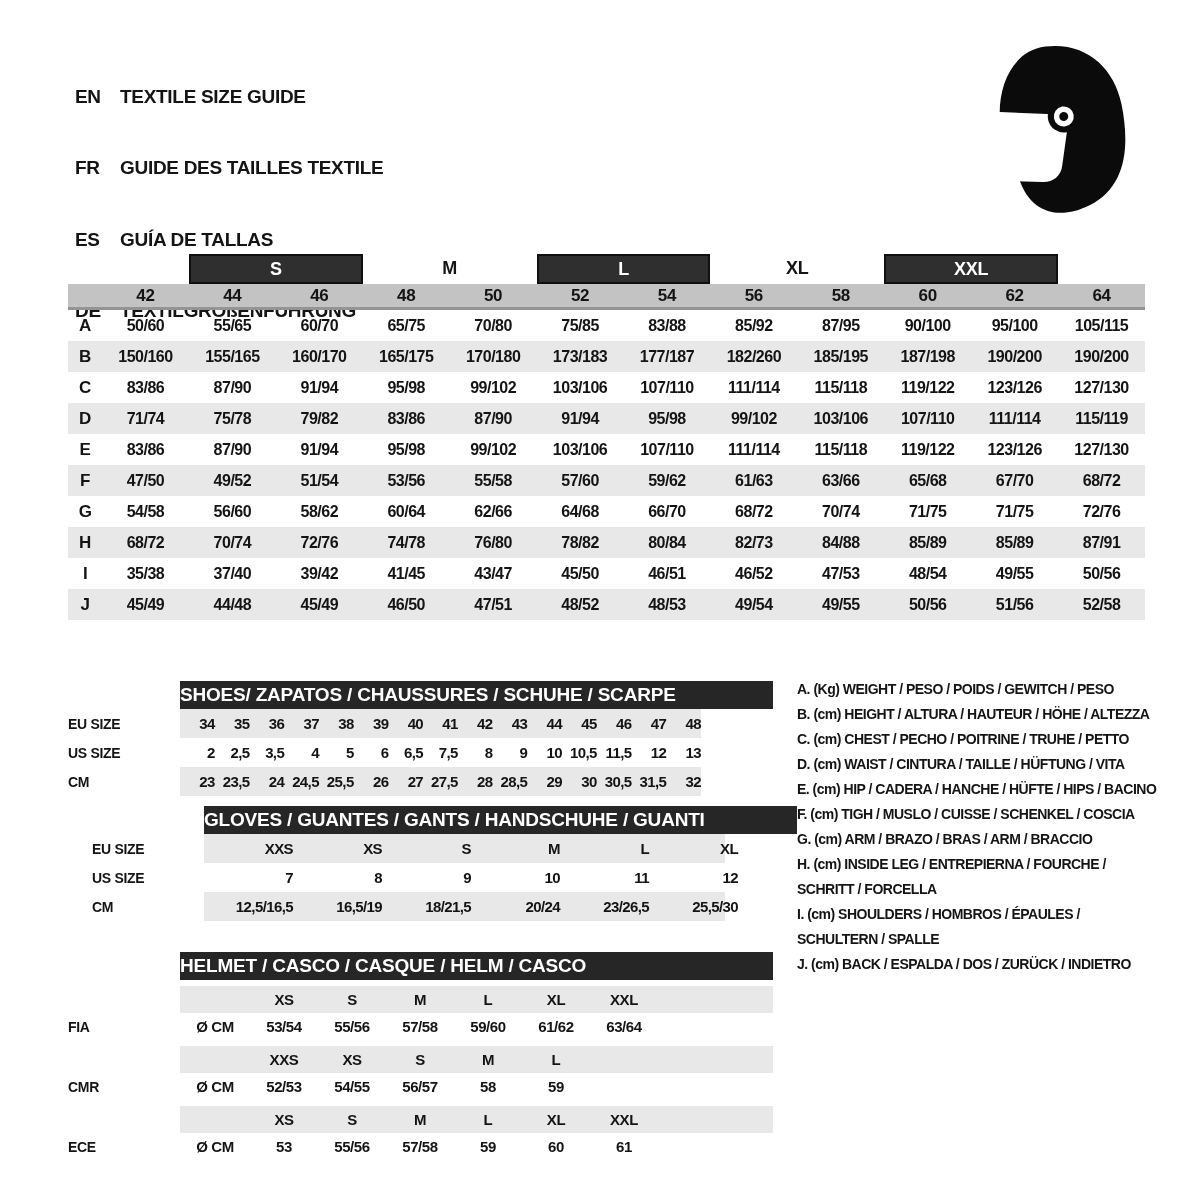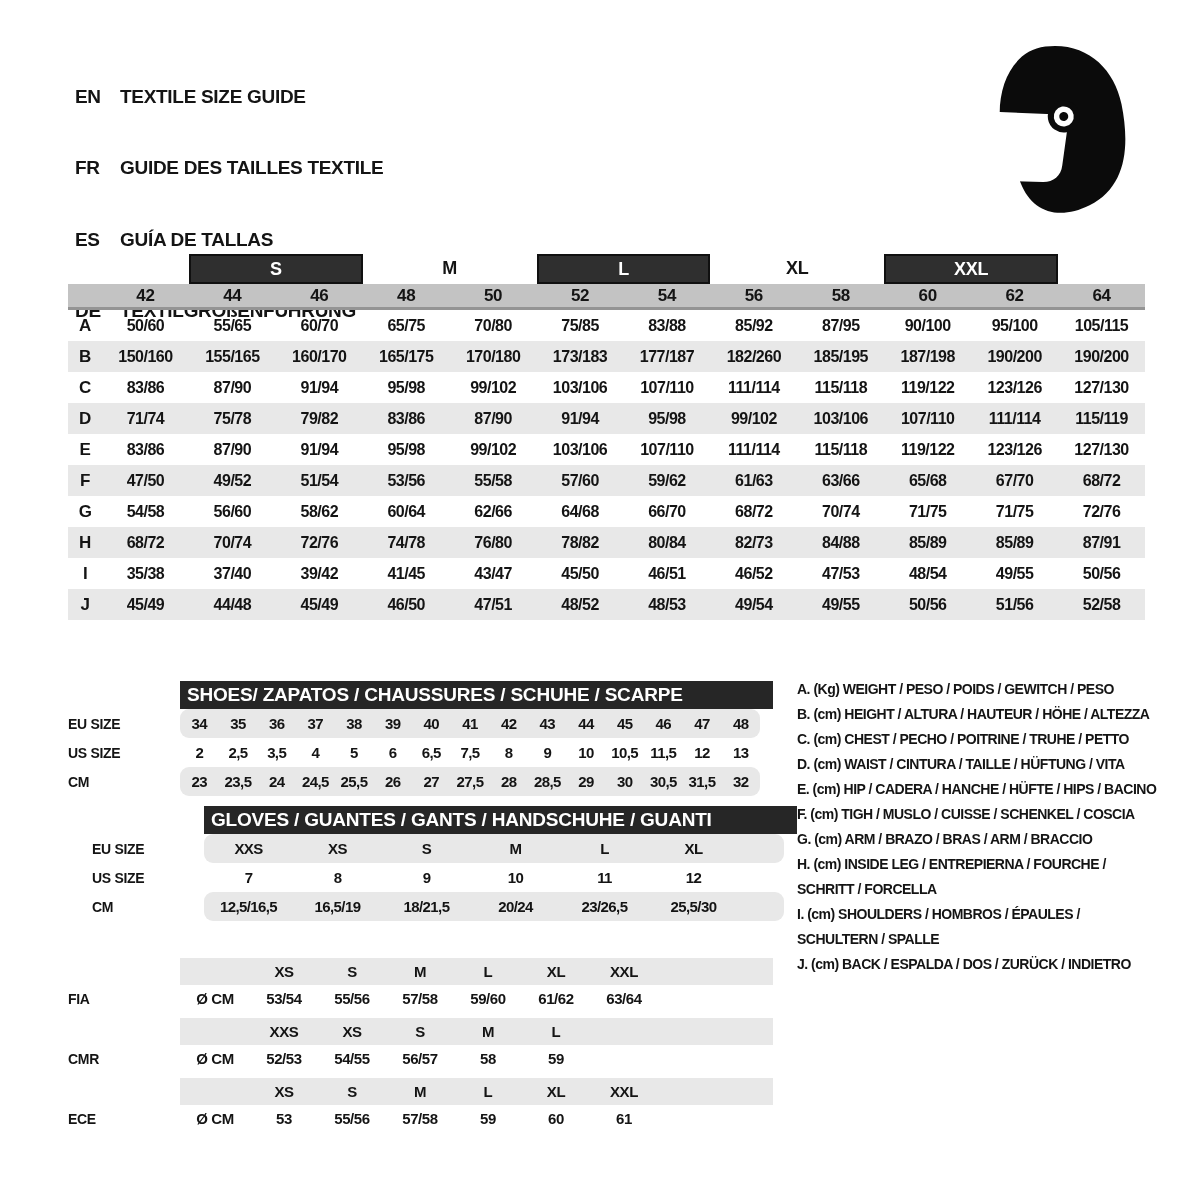--- a/index.html
+++ b/index.html
@@ -31,27 +31,27 @@
   .letter{ text-align:center; font-size:17px; }
   .cell{ text-align:center; }
 
   
   .sub{ position:absolute; left:68px; width:710px; }
   .shoes{ top:681px; }
   .gloves{ top:806px;margin-left:24px; }
   .helm{ top:952px; }
   .bar{
     margin-left:112px; width:593px; height:28px; background:#262626; color:#fff;
-    display:flex; align-items:center; padding-left:7px; font-size:19px; letter-spacing:-0.2px;
+    display:flex; align-items:center; font-size:19px; letter-spacing:-0.2px;
   }
   .srow{ display:flex; height:29px; align-items:stretch; }
   .rlabel{ width:112px; display:flex; align-items:center; font-size:14px; }
   .vals{
-    width:580px; display:grid; align-items:center; text-align:center;
-    font-size:15px; letter-spacing:-0.6px;border-radius:9px;
+    width:521px; display:grid; align-items:center; text-align:right;
+    font-size:15px; letter-spacing:-0.6px;
   }
   .cols15{ grid-template-columns:repeat(15,1fr); }
   .cols6{ grid-template-columns:repeat(6,89px); }
   .sub-rows > div:nth-of-type(odd) .vals{ background:#e8e8e8; }
 
   .hrow{ display:flex; height:27px; align-items:stretch; }
   .hrow.sizes{ margin-top:6px; }
   .hband{
     width:593px; display:grid; grid-template-columns:70px repeat(6,68px);
     align-items:center; text-align:center; font-size:15px; letter-spacing:-0.4px;
@@ -596,20 +596,21 @@
 
               <span class="vcell">23/26,5</span>
 
               <span class="vcell">25,5/30</span>
             </div>
         </div>
       </div>
   </section>
 
   <section class="sub helm">
+    <div class="bar">HELMET / CASCO / CASQUE / HELM / CASCO</div>
 
     <div class="hrow sizes">
       <span class="rlabel"></span>
       <div class="hband">
         <span class="hcell"></span>
 
       <span class="hcell">XS</span>
           <span class="hcell">S</span>
           <span class="hcell">M</span>
           <span class="hcell">L</span>

